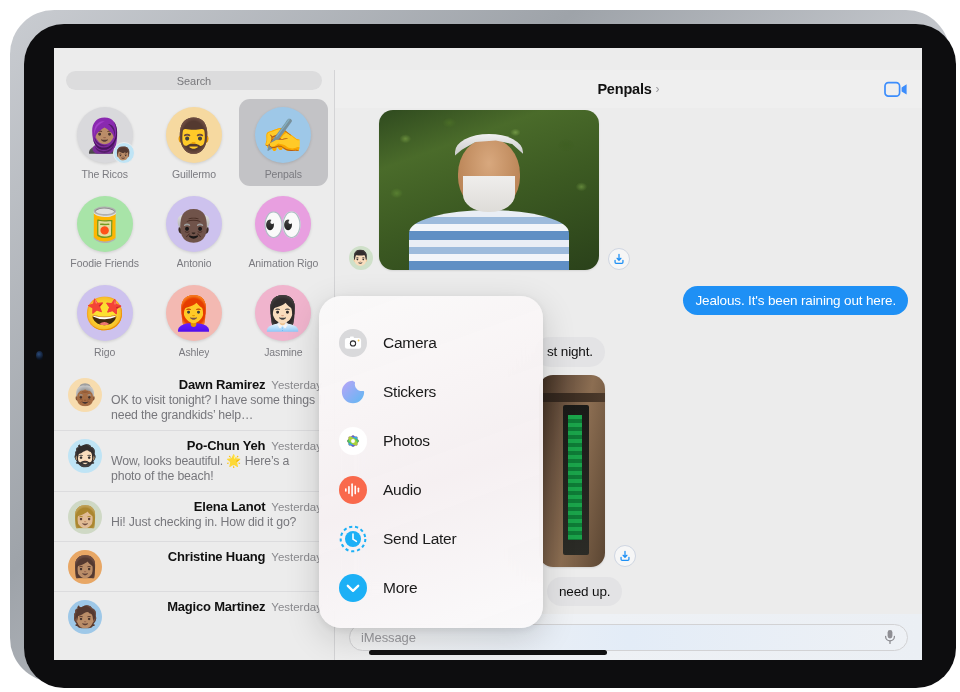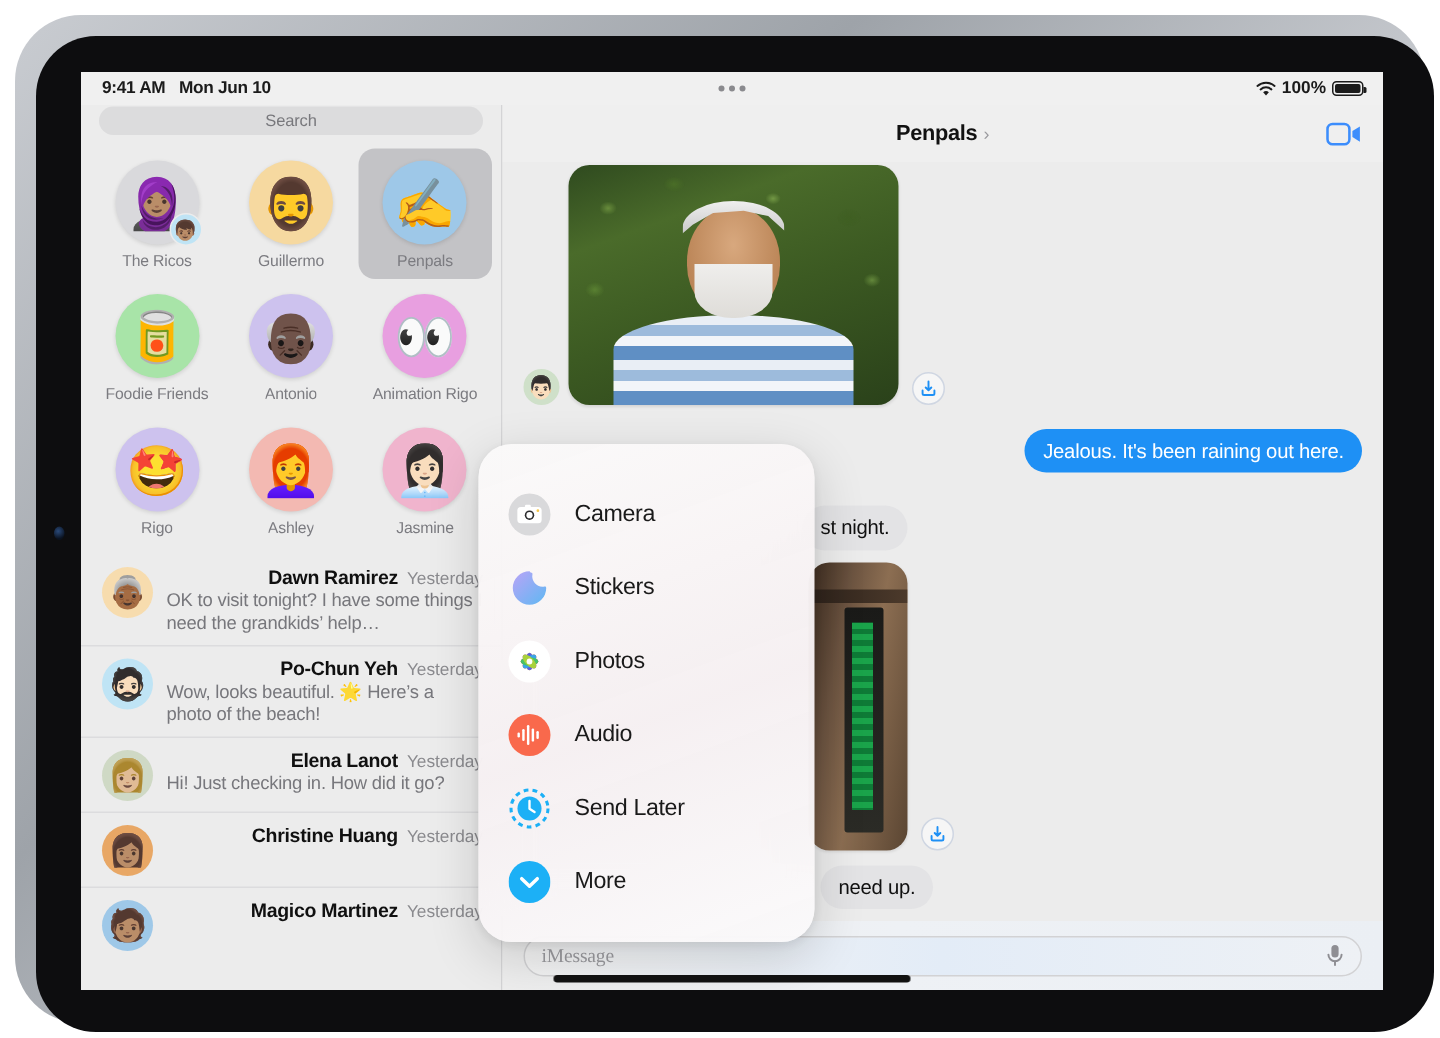--- a/index.html
+++ b/index.html
@@ -247,21 +247,21 @@
   #input-bar {
     position:absolute; left:0; bottom:0; width:587px; height:46px;
     display:flex; align-items:center; padding: 0 14px;
     background: linear-gradient(90deg,#eeeeee 0%,#eef1f5 45%,#ebeff4 100%);
   }
   #imessage-field {
     flex:1; height: 27px; border-radius: 14px; border: 1px solid #d2d2d4;
     background: linear-gradient(90deg,#f3f3f3 0%,#e3ecf7 50%,#eef1f5 100%);
     display:flex; align-items:center; padding: 0 11px; cursor:text;
   }
-  #imessage-placeholder { font-size:13px; color:#9a9a9e; flex:1; letter-spacing:-.1px;font-family:Liberation Serif, serif;}
+  #imessage-placeholder { font-size:13px; color:#9a9a9e; flex:1; letter-spacing:-.1px;}
 
   
   #app-menu {
     position:absolute; left: 265px; top: 248px;
     width: 224px; height: 332px; border-radius: 22px;
     background: linear-gradient(160deg,
       rgba(250,249,249,.965) 0%,
       rgba(248,244,245,.955) 30%,
       rgba(246,240,242,.95) 55%,
       rgba(250,249,250,.96) 100%);
@@ -287,40 +287,20 @@
 </style>
 </head>
 <body>
 
 <div id="device-frame">
   <div id="device-bezel"></div>
   <div id="front-camera"></div>
 
   <div id="screen">
 
-    <div id="status-bar">
-      <span id="status-time">9:41 AM</span>
-      <span id="status-date">Mon Jun 10</span>
-      <div id="multitask-dots">
-        <span></span>
-          <span></span>
-          <span></span>
-      </div>
-      <div id="status-right">
-        <svg class="wifi-glyph" width="14" height="11" viewBox="0 0 14 11">
-          <path d="M7 9.6 5.1 7.5a2.9 2.9 0 0 1 3.8 0L7 9.6z" fill="#1b1b1b"></path>
-          <path d="M3.4 5.6a5.4 5.4 0 0 1 7.2 0" stroke="#1b1b1b" stroke-width="1.3" fill="none" stroke-linecap="round"></path>
-          <path d="M1.3 3.3a8.5 8.5 0 0 1 11.4 0" stroke="#1b1b1b" stroke-width="1.3" fill="none" stroke-linecap="round"></path>
-        </svg>
-        <span id="battery-pct">100%</span>
-        <div id="battery-icon">
-            <div id="battery-fill"></div>
-          </div>
-      </div>
-    </div>
 
     <div id="sidebar">
 
 
       <div id="search-bar">
         <span id="search-placeholder">Search</span>
       </div>
 
       <div id="pinned-grid">
           <div class="pinned-item">

